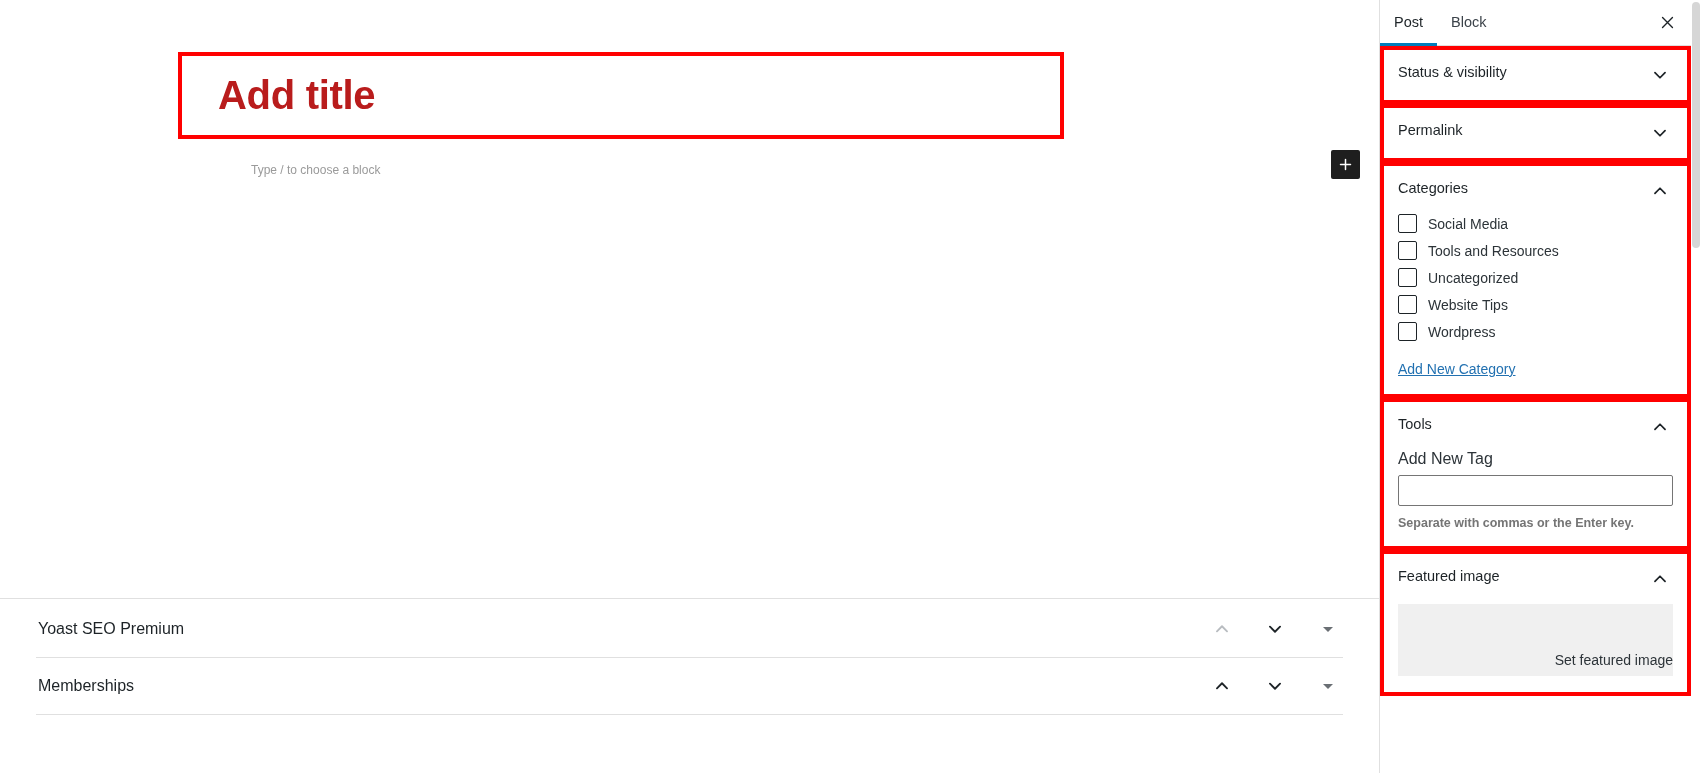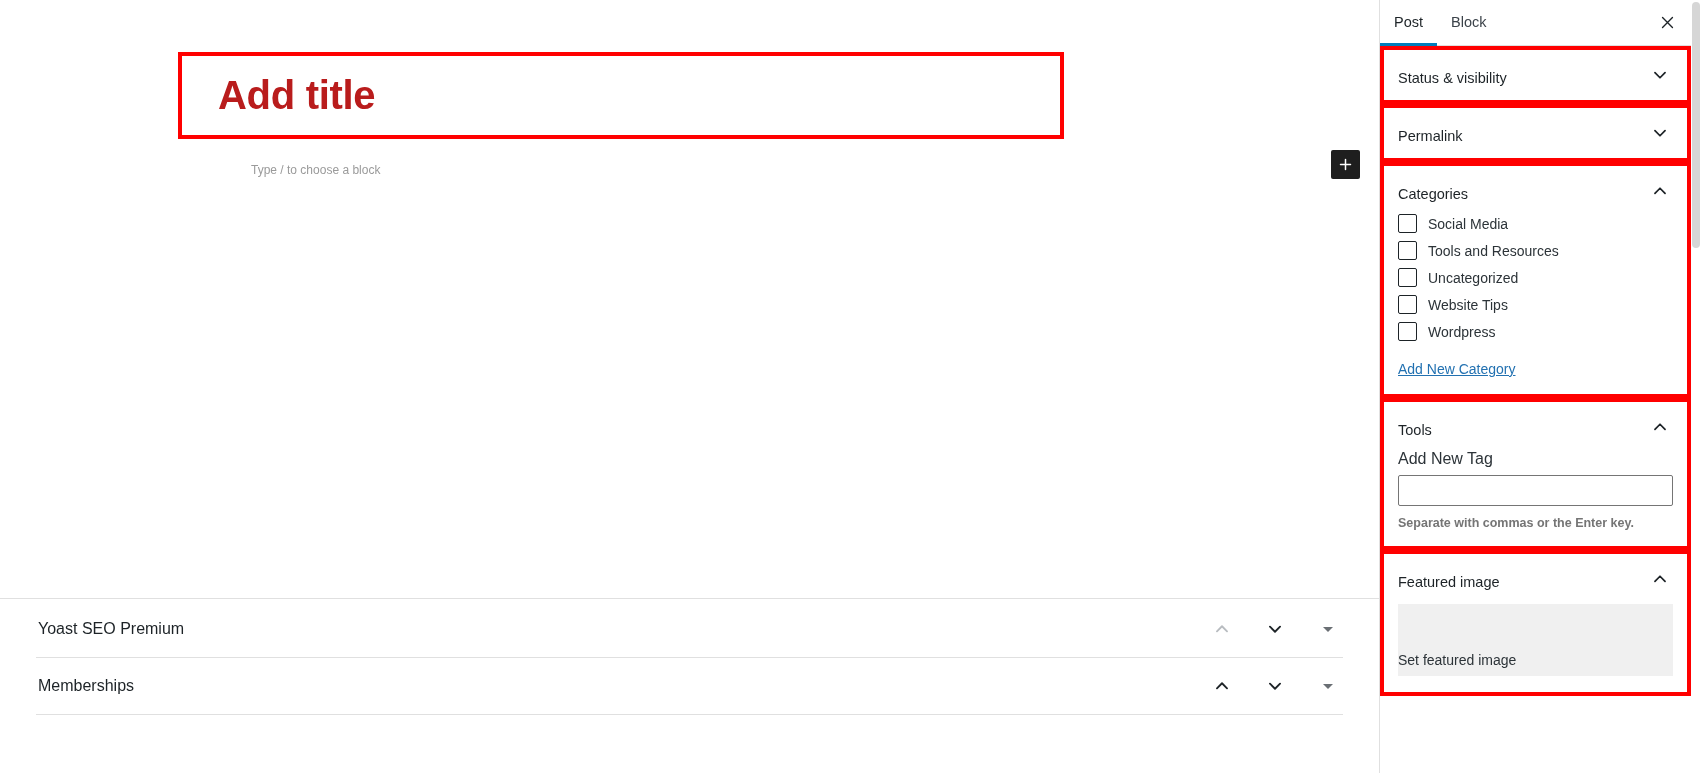--- a/index.html
+++ b/index.html
@@ -162,21 +162,21 @@
     position: relative;
     border-bottom: 1px solid #e0e0e0;
     background: #fff;
   }
   .panel.highlight {
     border: 4px solid #ff0000;
     border-bottom-width: 4px;
   }
   .panel-head {
     display: flex;
-    align-items: flex-end;
+    align-items: flex-start;
     justify-content: space-between;
     padding: 14px 16px 14px 14px;
     cursor: pointer;
     user-select: none;
   }
   .panel-title {
     font-size: 14.5px;
     color: #1d2327;
   }
   .panel-chev { color: #1d2327; display: flex; }
@@ -232,21 +232,21 @@
     font-weight: bold;
   }
 
   
   .featured-drop {
     width: 100%;
     height: 72px;
     background: #f0f0f0;
     display: flex;
     align-items: flex-end;
-    justify-content: flex-start;
+    justify-content: flex-end;
     padding-bottom: 8px;
     cursor: pointer;
   }
   .featured-drop-label {
     font-size: 14px;
     color: #2c3338;
   }
 
   
   #scroll-track {

